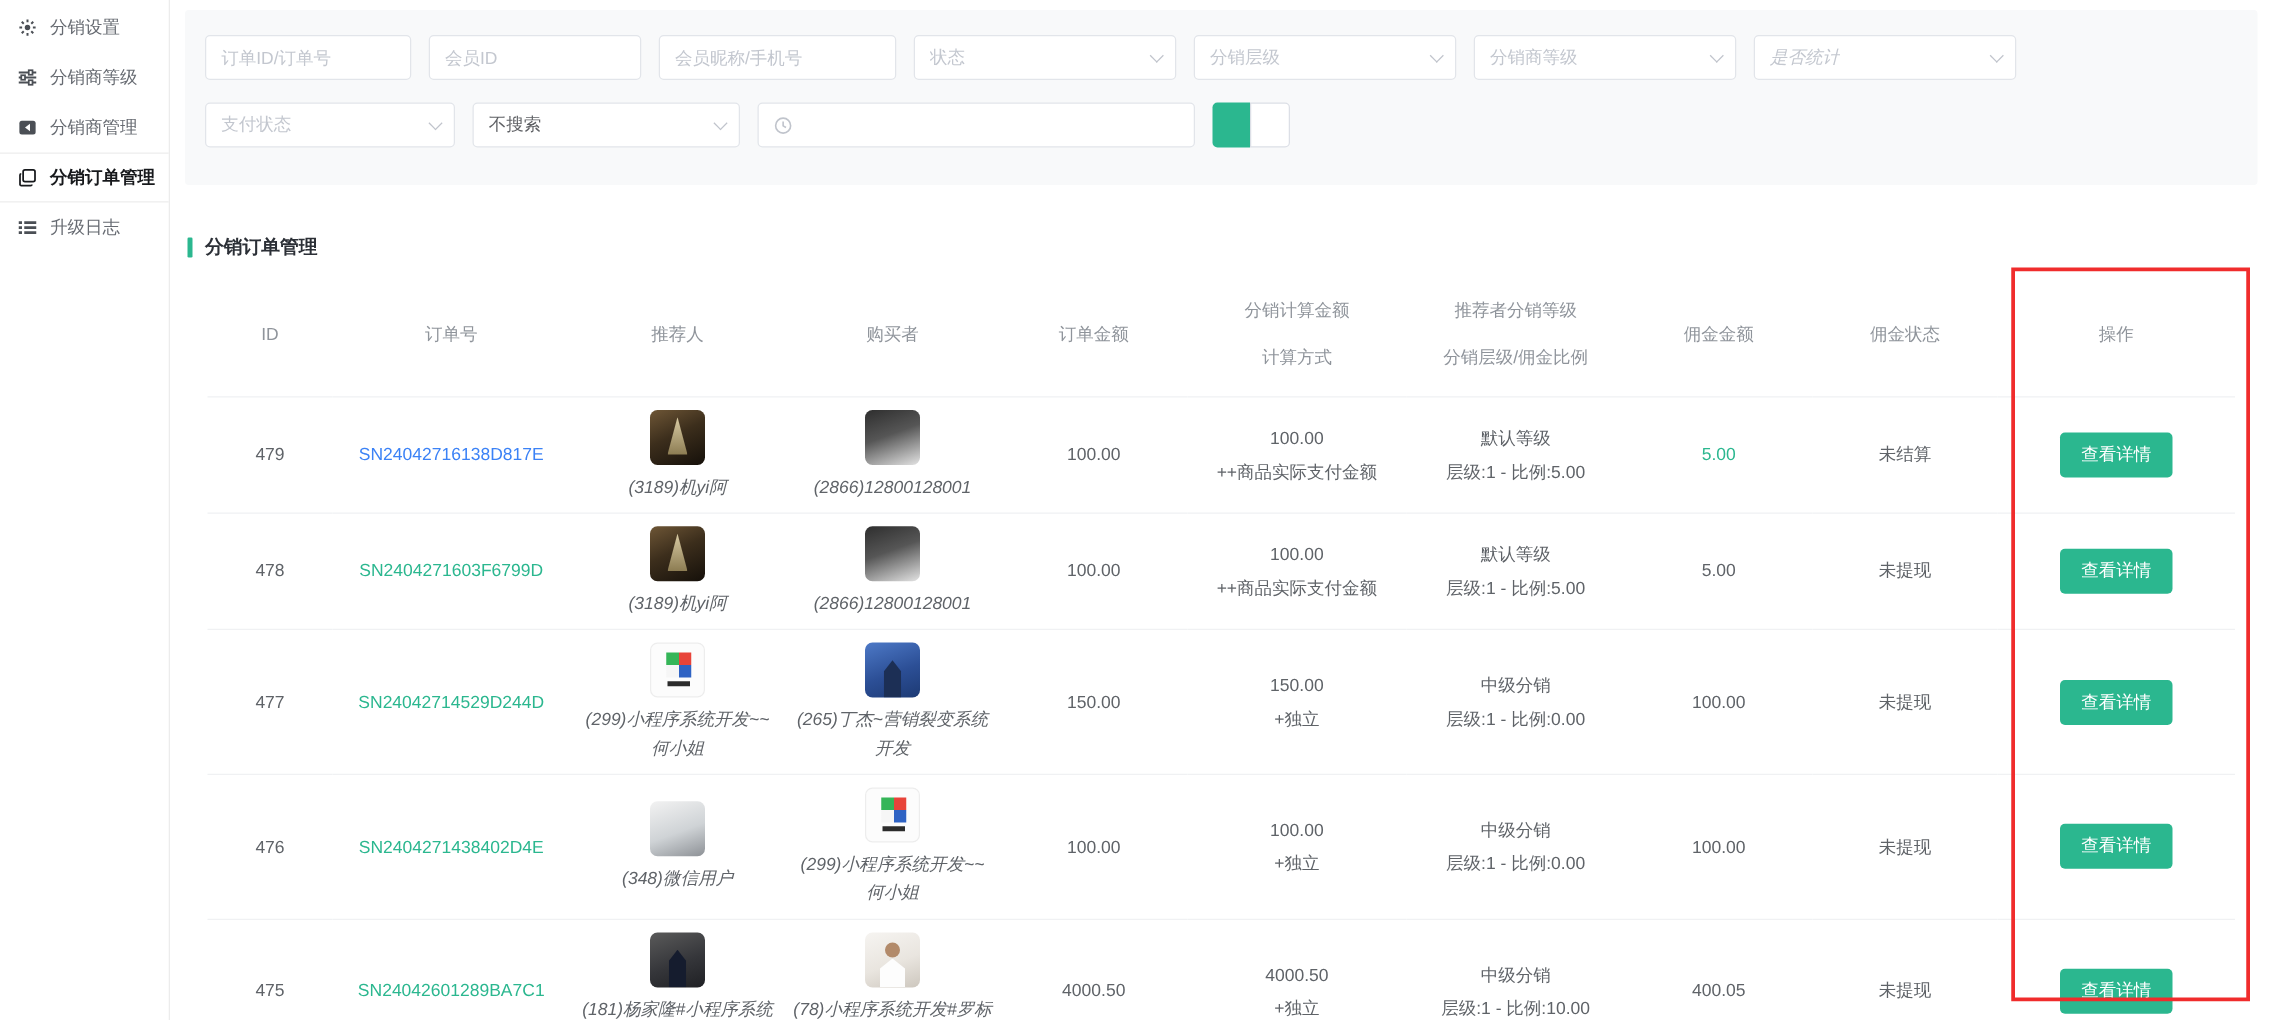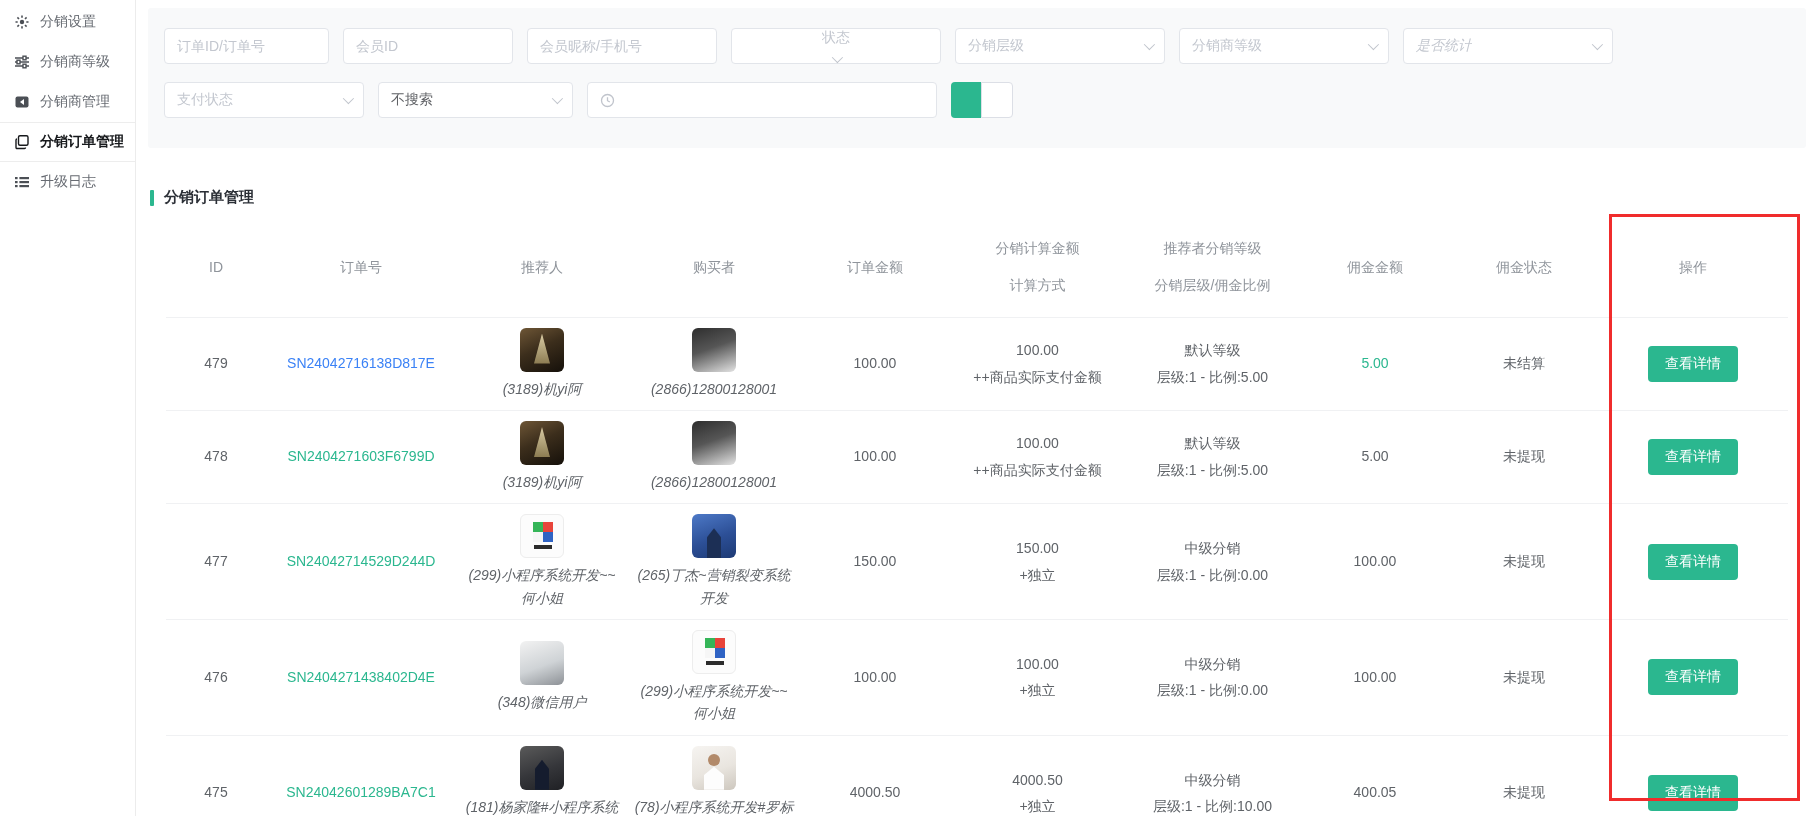--- a/index.html
+++ b/index.html
@@ -150,21 +150,21 @@
     </div>
   </div>
 
 <div class="main">
 
   <div class="filter-card">
     <div class="f-row">
         <input class="f-input" placeholder="订单ID/订单号" style="width: 165px;">
         <input class="f-input" placeholder="会员ID" style="width: 170px;">
         <input class="f-input" placeholder="会员昵称/手机号" style="width: 190px;">
-        <div class="f-select" style="width: 210px; flex-direction: column;">
+        <div class="f-select" style="width: 210px;">
           <span class="val">状态</span>
           <span class="chev"></span>
         </div>
         <div class="f-select" style="width: 210px;">
           <span class="val">分销层级</span>
           <span class="chev"></span>
         </div>
         <div class="f-select" style="width: 210px;">
           <span class="val">分销商等级</span>
           <span class="chev"></span>
@@ -172,21 +172,21 @@
         <div class="f-select" style="width: 210px; font-style: italic;">
           <span class="val">是否统计</span>
           <span class="chev"></span>
         </div>
       </div>
     <div class="f-row">
         <div class="f-select" style="width: 200px;">
           <span class="val">支付状态</span>
           <span class="chev"></span>
         </div>
-        <div class="f-select has-value" style="width: 195px;">
+        <div class="f-select has-value" style="width: 214px;">
           <span class="val">不搜索</span>
           <span class="chev"></span>
         </div>
         <div class="f-date" style="width: 350px;">
           <span style="display:inline-flex">
             <svg width="15" height="15" viewBox="0 0 15 15">
               <circle cx="7.5" cy="7.5" r="6" fill="none" stroke="#c0c4cc" stroke-width="1.3"></circle>
               <path d="M7.5 4.2v3.5l2.3 1.3" fill="none" stroke="#c0c4cc" stroke-width="1.3"></path>
             </svg>
           </span>

